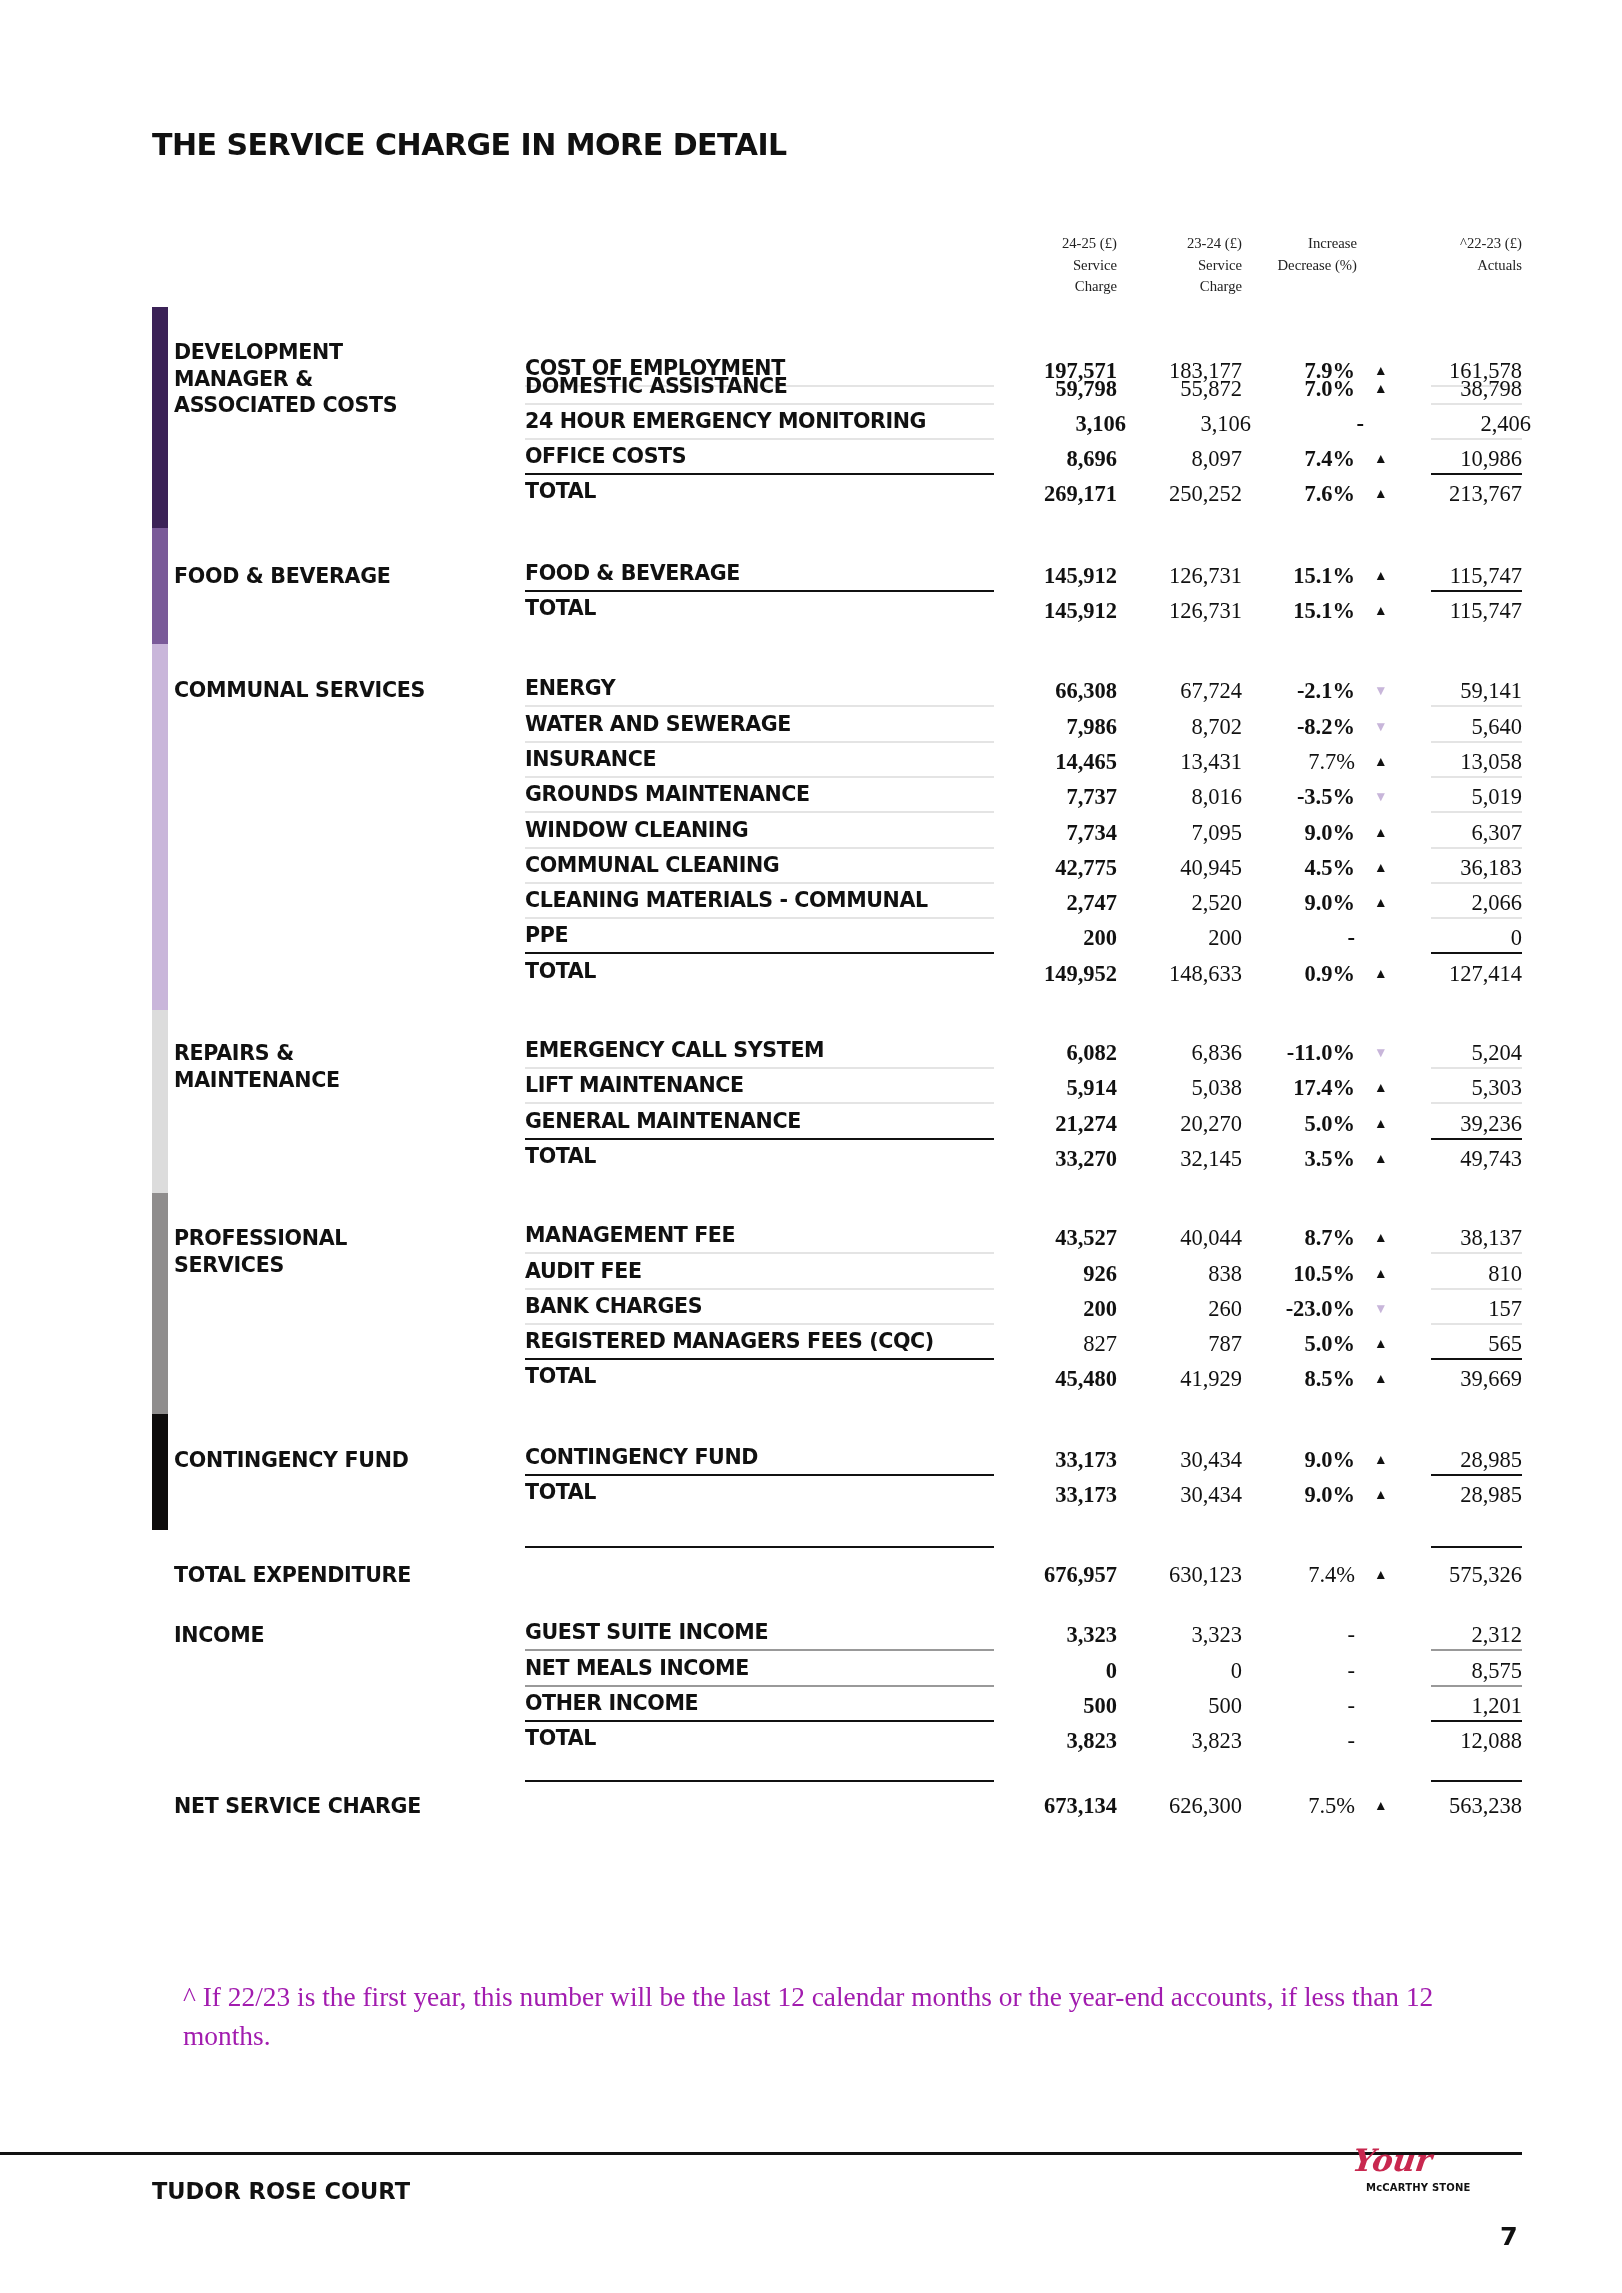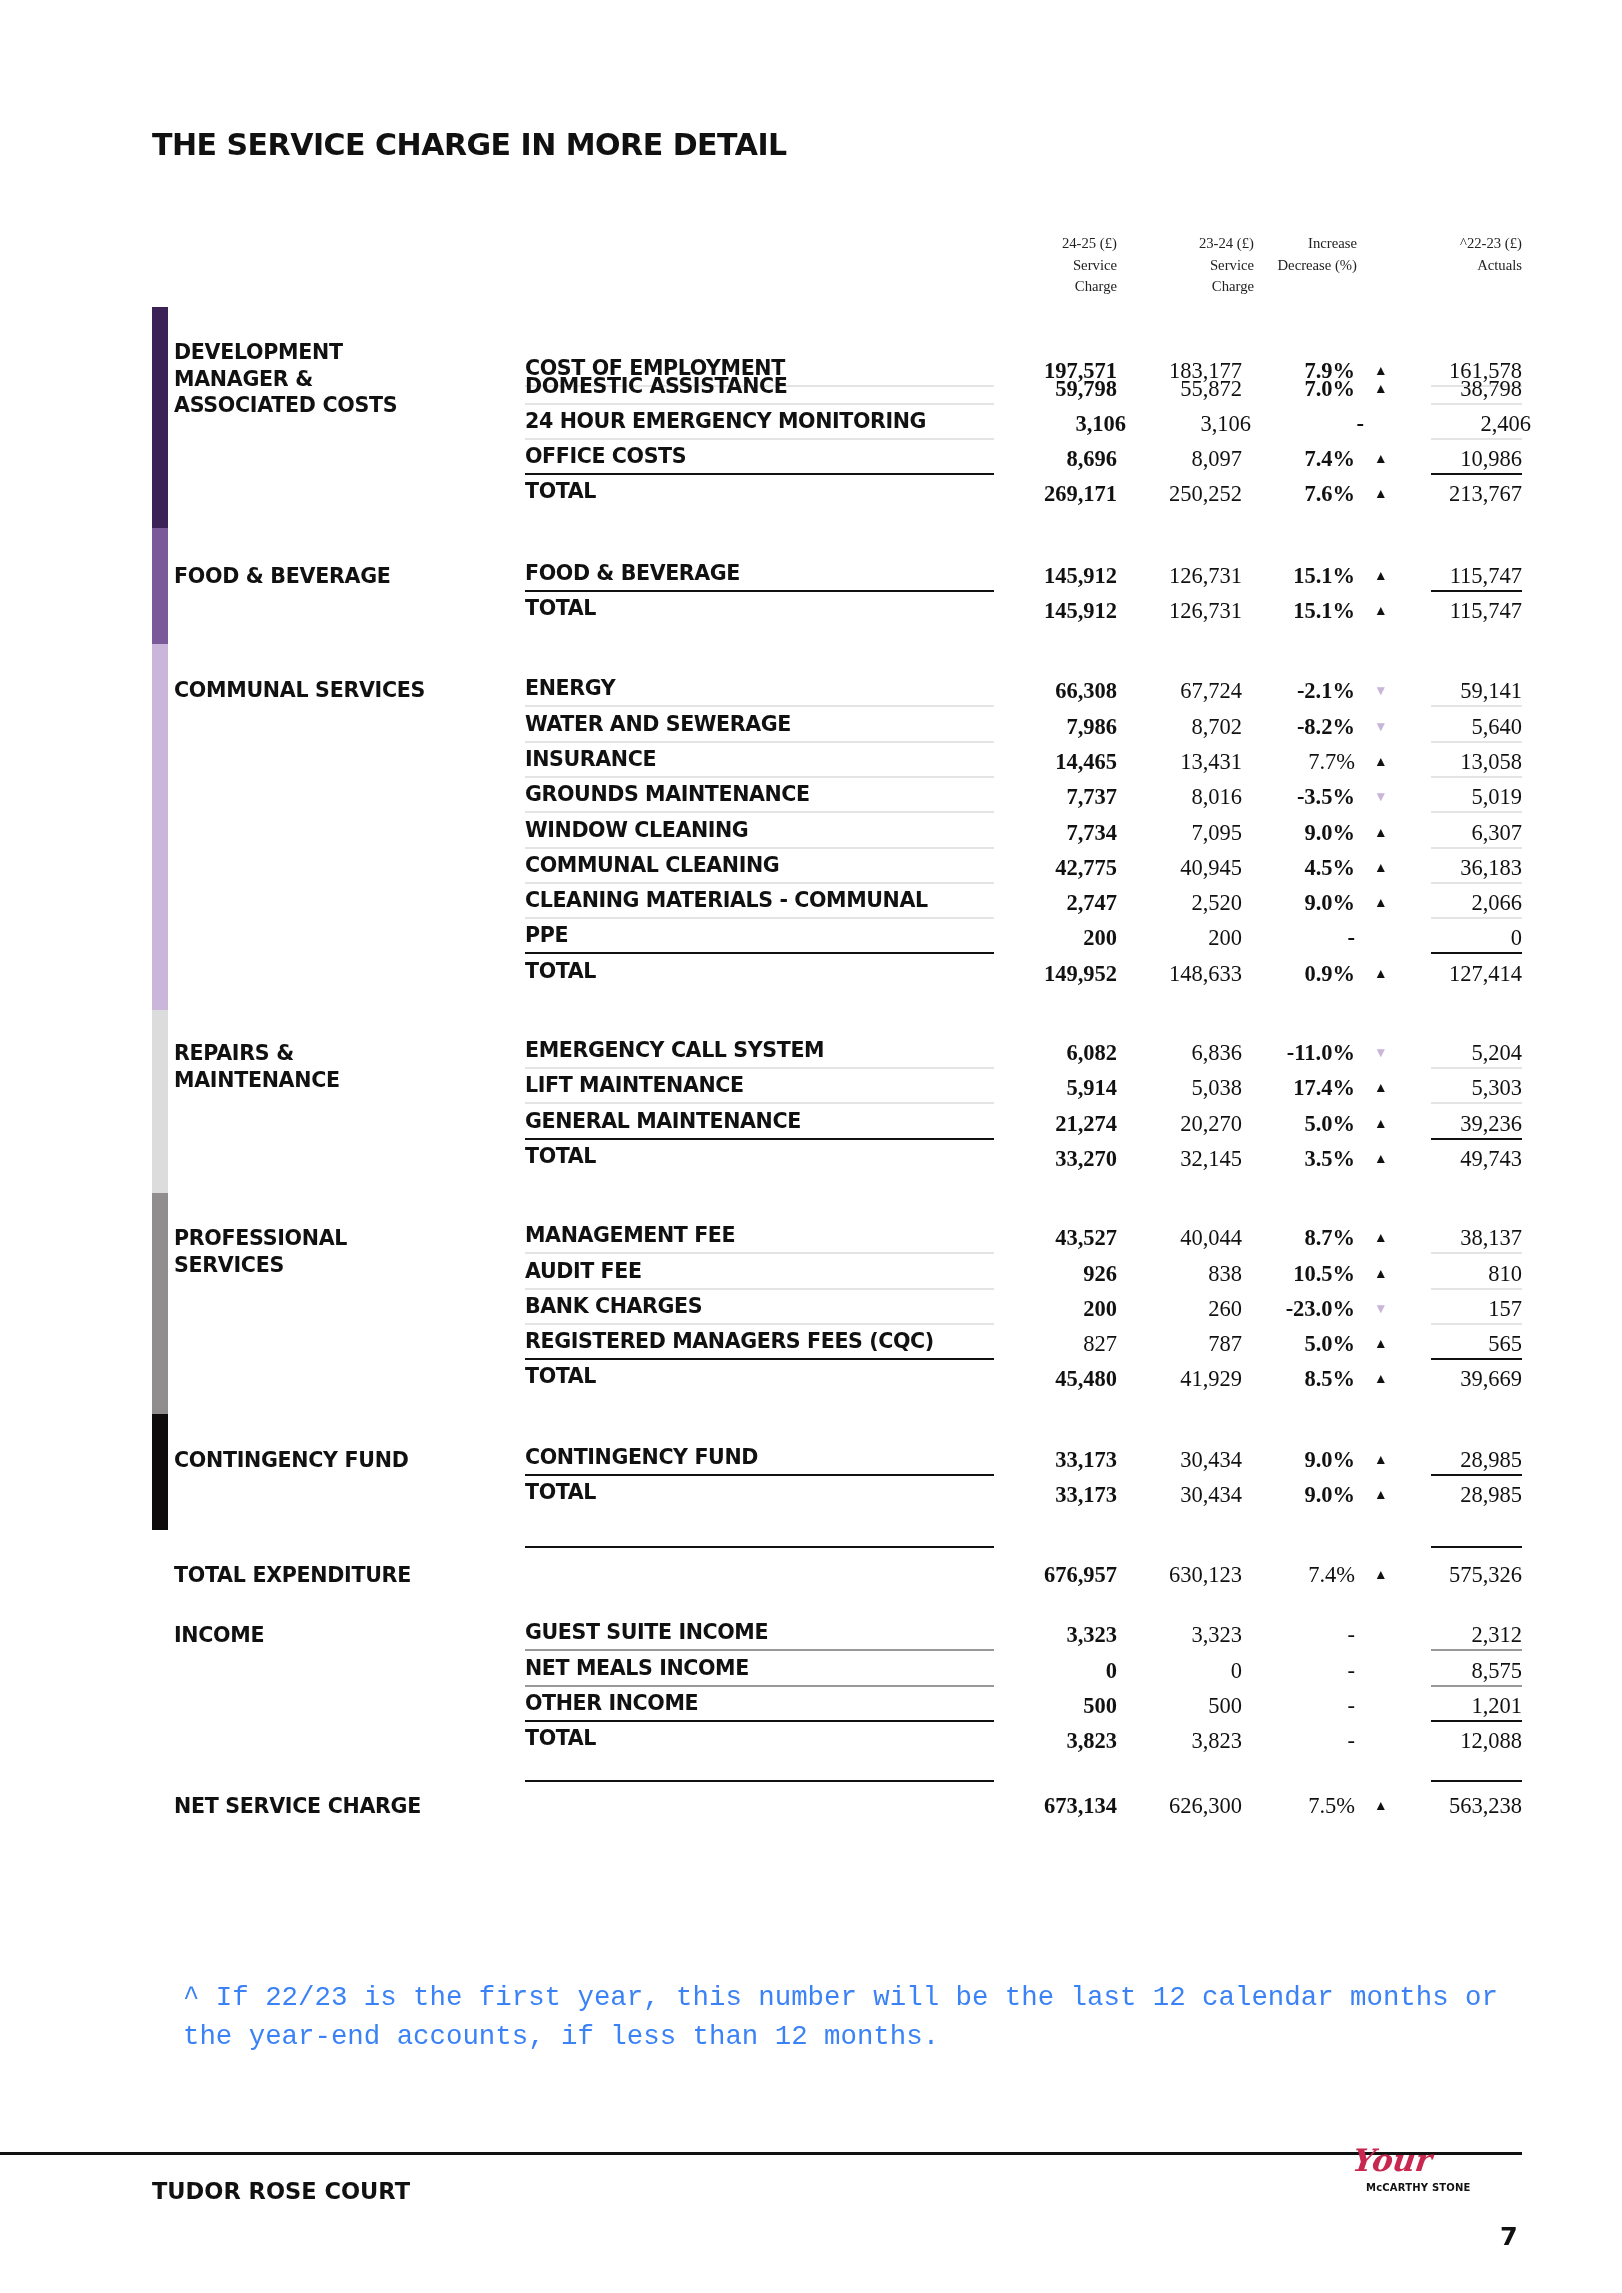--- a/index.html
+++ b/index.html
@@ -25,38 +25,38 @@
   .arrow.up { color: #111; }
   .arrow.down { color: #c8b6da; }
   .row .line-a { position: absolute; left: 525px; width: 469px; bottom: 0; height: 2px; background: #e4e4e4; }
   .row .line-b { position: absolute; left: 1431px; width: 91px; bottom: 0; height: 2px; background: #e4e4e4; }
   .row.pre-total .line-a, .row.pre-total .line-b { background: #111; height: 2px; }
   .row.inc .line-a, .row.inc .line-b { background: #999; }
 
   .topline-a { position: absolute; left: 525px; width: 469px; height: 2px; background: #111; }
   .topline-b { position: absolute; left: 1431px; width: 91px; height: 2px; background: #111; }
 
-  .footnote { position: absolute; left: 183px; top: 1978px; width: 1323px; font-family: Liberation Mono, monospace; font-size: 27.4px; line-height: 39px; color: #3b82f6; }
+  .footnote { position: absolute; left: 183px; top: 1978px; width: 1323px; font-family: Liberation Serif, serif; font-size: 27.4px; line-height: 39px; color: #a21caf; }
 
   .footer-rule { position: absolute; left: 0; top: 2152px; width: 1522px; height: 2.9px; background: #111; }
   .footer-left { position: absolute; left: 152px; top: 2178px; font-family: "DejaVu Sans", sans-serif; font-weight: 800; font-size: 22.5px; }
   .logo-your { position: absolute; left: 1353px; top: 2142px; font-family: "DejaVu Serif", serif; font-style: italic; font-weight: 700; font-size: 31px; color: #c8284f; transform: skewX(-8deg); }
   .logo-brand { position: absolute; left: 1366px; top: 2182px; font-family: "DejaVu Sans", sans-serif; font-weight: 800; font-size: 10px; letter-spacing: 0.2px; }
   .page-num { position: absolute; left: 1500px; top: 2221px; font-family: "DejaVu Sans", sans-serif; font-weight: 800; font-size: 25.5px; }
 </style>
 </head>
 <body>
 
 <div class="title">THE SERVICE CHARGE IN MORE DETAIL</div>
 
 <div class="col-headers">
   <div class="h" style="right:505px;top:0;">24-25 (£)
 Service
 Charge</div>
-  <div class="h" style="right:368px;top:0;">23-24 (£)
+  <div class="h" style="right:380px;top:0;">23-24 (£)
 Service
 Charge</div>
   <div class="h" style="right:265px;top:0;">Increase
 Decrease (%)</div>
   <div class="h" style="right:100px;top:0;">^22-23 (£)
 Actuals</div>
 </div>
 
 <div class="section" style="top:0;">
   <div class="bar" style="top:307px;height:222px;background:#3b2257;"></div>

